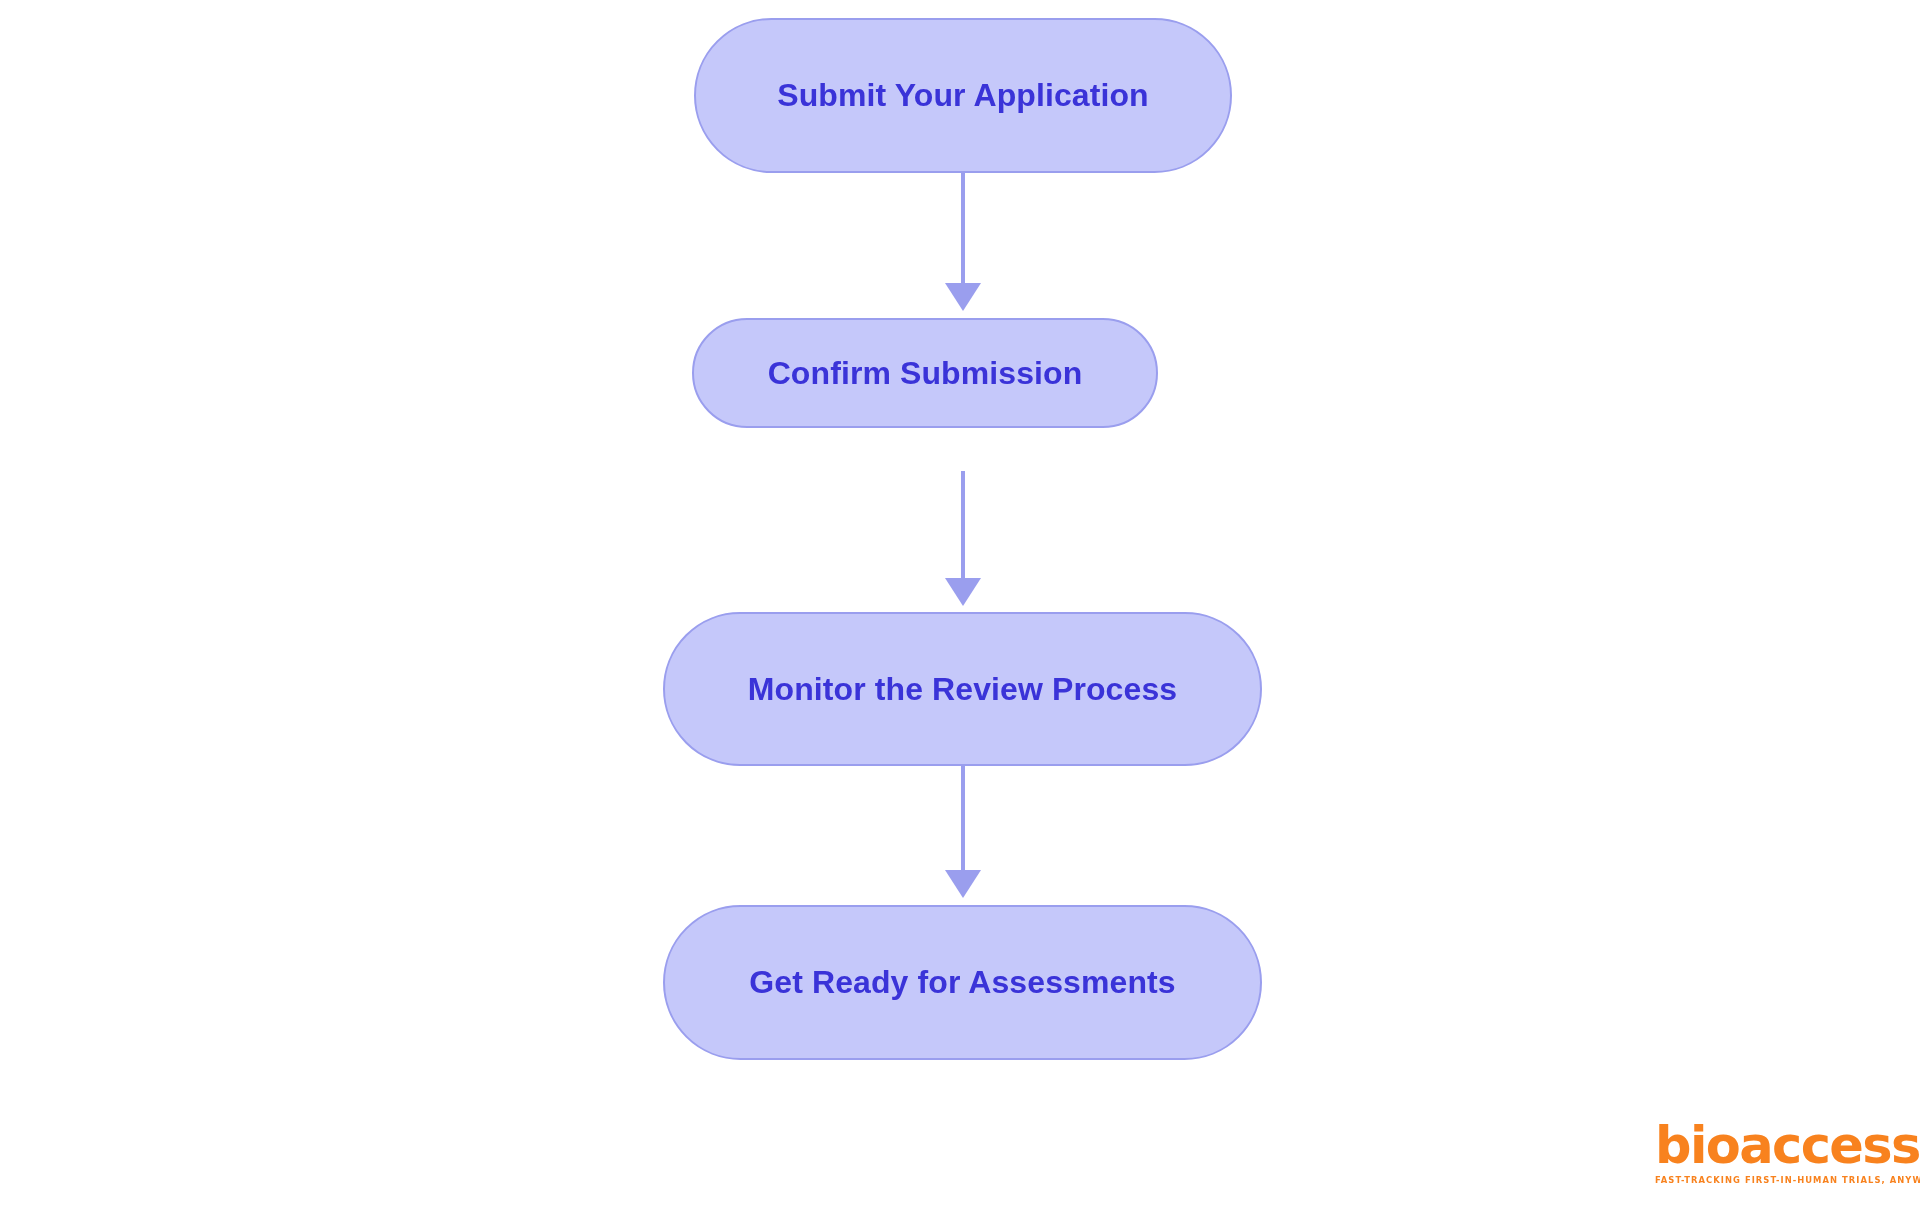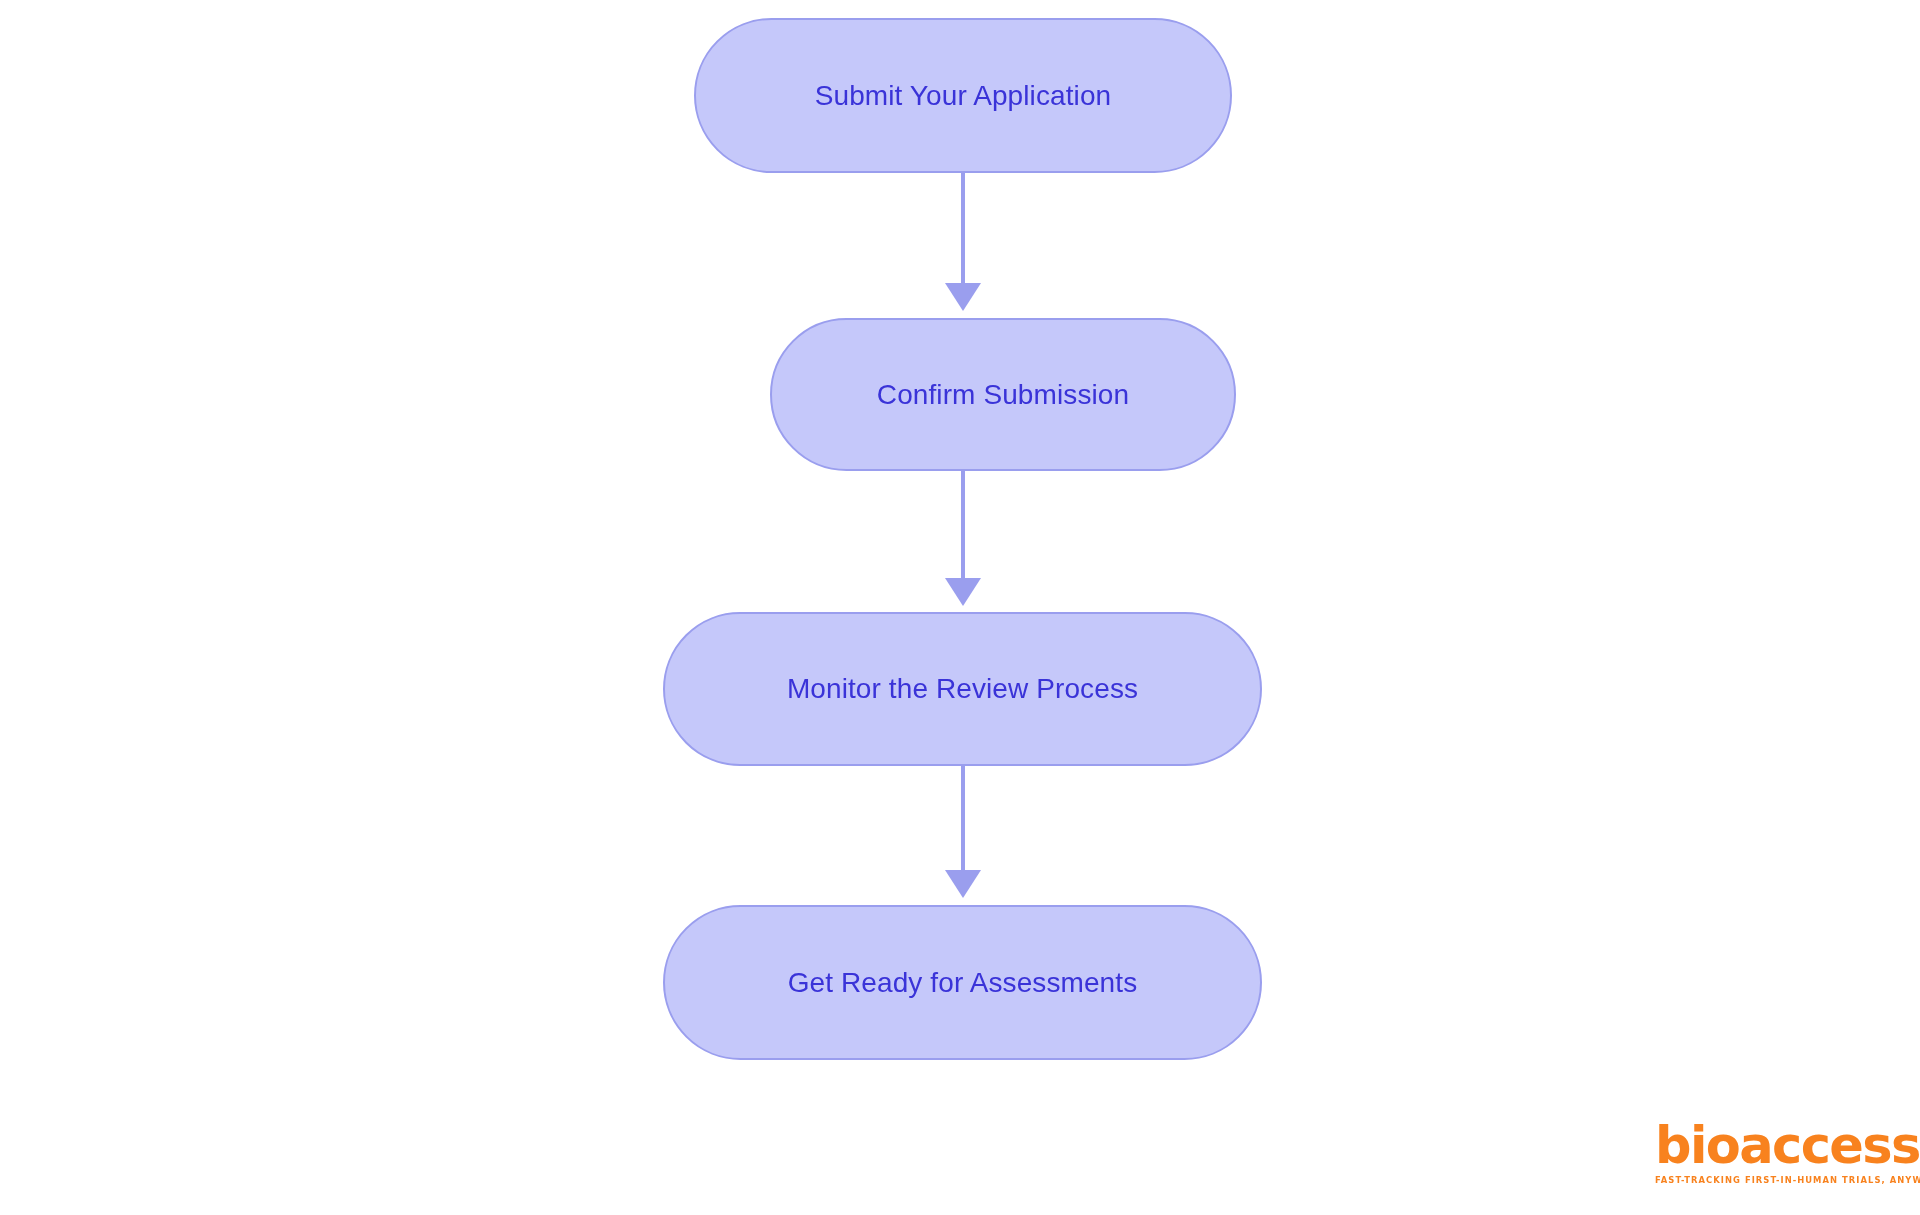--- a/index.html
+++ b/index.html
@@ -30,31 +30,31 @@
     box-sizing: border-box;
     background: #c5c8fa;
     border: 2px solid #9a9eee;
     border-radius: 999px;
     display: flex;
     align-items: center;
     justify-content: center;
     text-align: center;
   }
   .node-label {
-    font-size: 28px;
-    font-weight: 400;
+    font-size: 32px;
+    font-weight: 700;
     color: #3a33d8;
     letter-spacing: 0.1px;
     line-height: 1.2;
     white-space: nowrap;
     font-family: "Liberation Sans", "DejaVu Sans", sans-serif;
   }
 
   #node-0 { left: 694px;  top: 18px;   width: 538px; height: 155px; }
-  #node-1 { left: 770px;  top: 318px;  width: 466px; height: 153px; }
+  #node-1 { left: 692px;  top: 318px;  width: 466px; height: 110px; }
   #node-2 { left: 663px;  top: 612px;  width: 599px; height: 154px; }
   #node-3 { left: 663px;  top: 905px;  width: 599px; height: 155px; }
 
   
   .connector {
     position: absolute;
     left: 0;
     top: 0;
     width: 1920px;
     height: 1215px;

